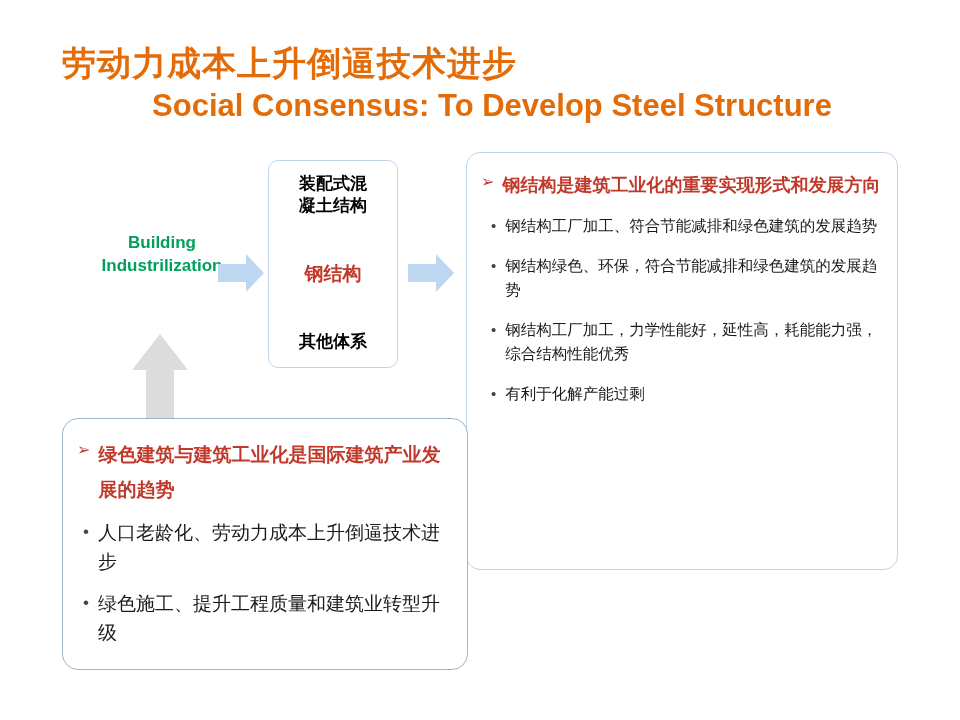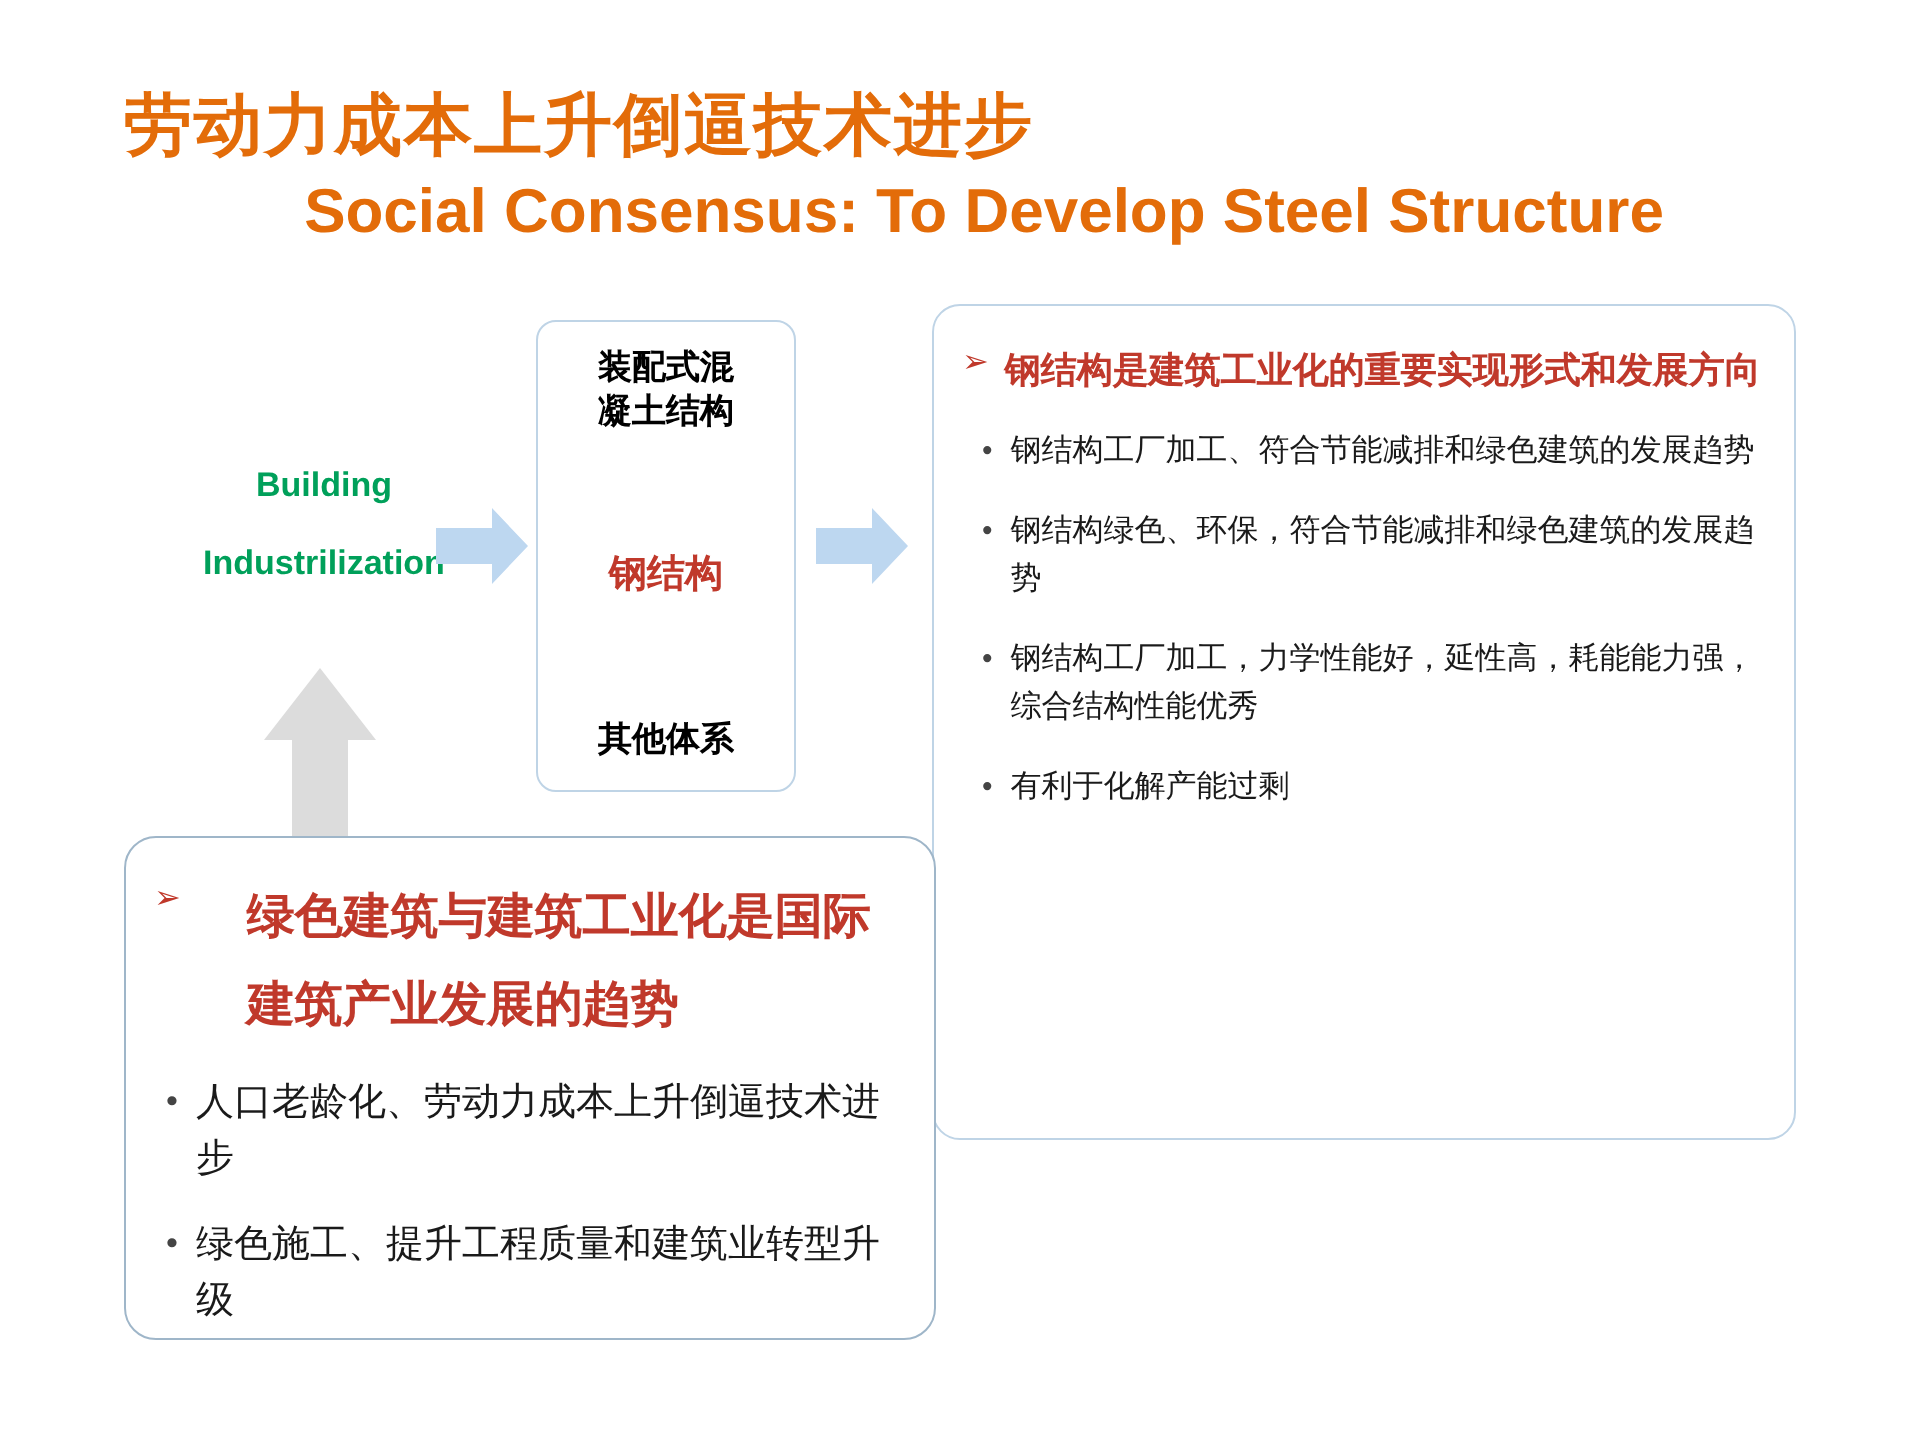--- a/index.html
+++ b/index.html
@@ -75,21 +75,21 @@
     width: 64px;
     height: 100px;
   }
 
   
   .center-box {
     position: absolute;
     left: 268px;
     top: 160px;
     width: 130px;
-    height: 236px;
+    height: 208px;
     border: 1px solid #BFD4E6;
     border-radius: 10px;
     background: #ffffff;
     box-sizing: border-box;
     display: flex;
     flex-direction: column;
     justify-content: space-between;
     align-items: center;
     padding: 12px 6px 14px 6px;
   }
@@ -178,23 +178,22 @@
     top: 418px;
     width: 406px;
     height: 252px;
     border: 1px solid #9FB6C9;
     border-radius: 16px;
     background: #ffffff;
     box-sizing: border-box;
     padding: 18px 14px 10px 14px;
   }
   .bottom-box .lead-text {
-    font-size: 24px;
+    font-size: 19px;
     line-height: 1.85;
-    margin-left: 25px;
   }
   .bottom-box .bullet-item {
     margin: 0 0 14px 6px;
   }
   .bottom-box .bullet-text {
     font-size: 19px;
     line-height: 1.5;
   }
   .bottom-box .bullet-dot {
     font-size: 17px;
@@ -206,21 +205,21 @@
 
 <div class="slide">
 
   <div class="title-block">
     <div class="title-cn">劳动力成本上升倒逼技术进步</div>
     <div class="title-en">Social Consensus: To Develop Steel Structure</div>
   </div>
 
   <div class="left-label">
     <div class="en">Building</div>
-    <div class="en" style="margin-top:16px;">Industrilization</div>
+    <div class="en" style="margin-top:0;">Industrilization</div>
   </div>
 
   <div class="up-arrow">
     <svg width="64" height="100" viewBox="0 0 64 100">
       <polygon points="32,4 60,40 46,40 46,96 18,96 18,40 4,40" fill="#DCDCDC"></polygon>
     </svg>
   </div>
 
   <div class="arrow-right-1">
     <svg width="48" height="42" viewBox="0 0 48 42">

